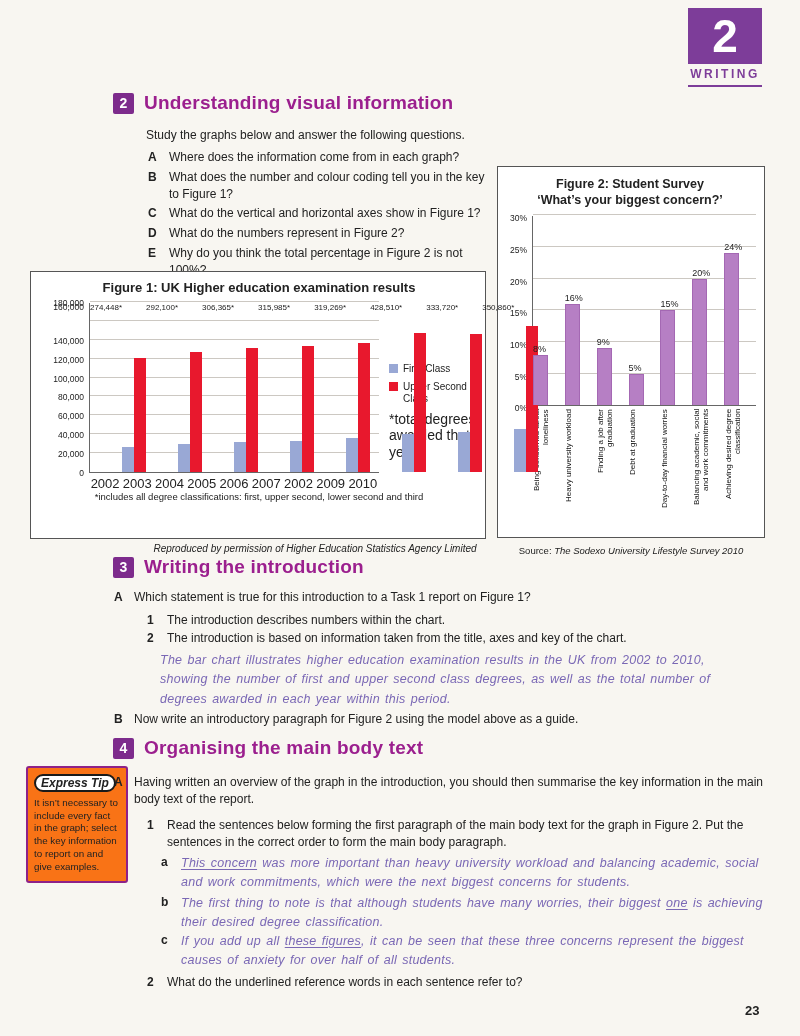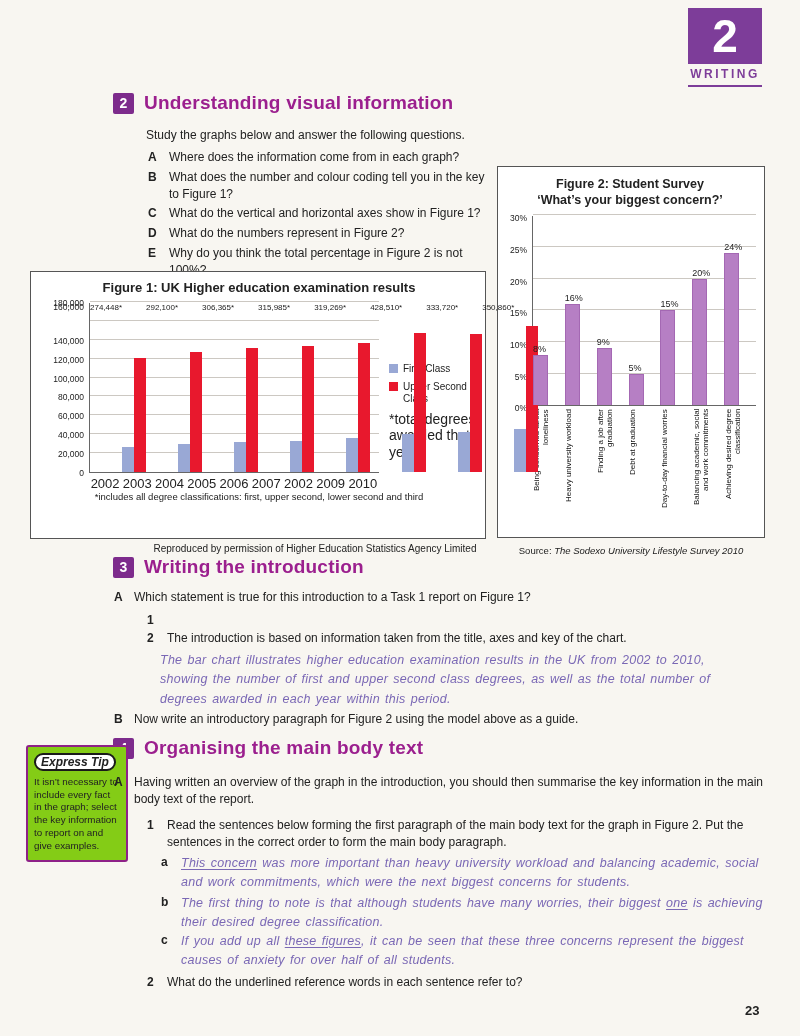--- a/index.html
+++ b/index.html
@@ -58,21 +58,21 @@
   .bar { width:12px; }
   .f1-xlabels { display:flex; margin-top:3px; }
   .f1-xlab { flex:1; text-align:center; font-size:13px; }
   .f1-legend { flex:1; display:flex; flex-direction:column; justify-content:center;
                gap:6px; font-size:10px; padding-left:10px; margin-bottom:30px; }
   .leg-item { display:flex; gap:5px; align-items:flex-start; line-height:1.2; }
   .swatch { width:9px; height:9px; margin-top:1px; flex:none; }
   .leg-note { font-size:14px; line-height:1.2; }
   .fig1-foot { text-align:center; font-size:9.5px; }
   .fig1-credit { position:absolute; left:135px; top:543px; width:360px; text-align:center;
-                 font-size:10px; }
+                 font-size:10px;font-style:italic; }
 
   
   .fig2 { position:absolute; left:497px; top:166px; width:268px; height:372px;
           background:#fff; border:1px solid #555; padding:10px 8px 0 6px; }
   .fig2-title { text-align:center; font-weight:bold; font-size:12.5px; line-height:1.25;
                 margin-bottom:8px; }
   .fig2-body { display:flex; align-items:flex-end; }
   .f2-yaxis { position:relative; width:28px; height:190px; margin-bottom:108px; flex:none; }
   .f2-main { flex:1; }
   .f2-plot { position:relative; height:190px; display:flex; align-items:flex-end;
@@ -81,22 +81,22 @@
               justify-content:flex-end; z-index:1; height:100%;margin-top:25px; }
   .f2-val { font-size:9px; margin-bottom:1px; }
   .f2-bar { width:15px; border:1px solid #a468b3; border-bottom:none; }
   .f2-xlabels { display:flex; height:108px; align-items:flex-start; margin-top:3px; }
   .f2-cat { flex:1; writing-mode:vertical-rl; transform:rotate(180deg); font-size:8px;
             line-height:1.15; text-align:end; height:104px; color:#111; }
   .fig2-source { position:absolute; left:497px; top:545px; width:268px; text-align:center;
                  font-size:9.5px; }
 
   
-  .tip { position:absolute; left:26px; top:745px; width:102px; border:2px solid #8e2188;
-         border-radius:3px; background:#84cc16; padding:5px 6px 8px; }
+  .tip { position:absolute; left:26px; top:766px; width:102px; border:2px solid #8e2188;
+         border-radius:3px; background:#f97316; padding:5px 6px 8px; }
   .tip-title { display:inline-block; font-style:italic; font-weight:bold; font-size:12px;
                border:2px solid #1a1a1a; border-radius:9px; padding:0 5px; background:#fff; }
   .tip-body { font-size:9.8px; line-height:1.3; margin-top:5px; }
 
   .pagenum { position:absolute; left:745px; top:1003px; font-weight:bold; font-size:13px; }
 </style>
 </head>
 <body>
 
 <div class="page">
@@ -323,20 +323,21 @@
   <div class="sec-head" style="left:113px; top:556px;">
     <span class="sec-num">3</span>
     <span class="sec-title">Writing the introduction</span>
   </div>
   <div class="lrow" style="left:114px; top:589px; width:640px;">
     <span class="lead">A</span>
     <span>Which statement is true for this introduction to a Task 1 report on Figure 1?</span>
   </div>
   <div class="lrow" style="left:147px; top:612px; width:600px;">
     <span class="lead">1</span>
+    <span>The introduction describes numbers within the chart.</span>
   </div>
   <div class="lrow" style="left:147px; top:630px; width:600px;">
     <span class="lead">2</span>
     <span>The introduction is based on information taken from the title, axes and key of the chart.</span>
   </div>
   <div class="hand" style="position:absolute; left:160px; top:651px; width:578px;">The bar chart illustrates higher education examination results in the UK from 2002 to 2010, showing the number of first and upper second class degrees, as well as the total number of degrees awarded in each year within this period.</div>
   <div class="lrow" style="left:114px; top:711px; width:640px;">
     <span class="lead">B</span>
     <span>Now write an introductory paragraph for Figure 2 using the model above as a guide.</span>
   </div>

